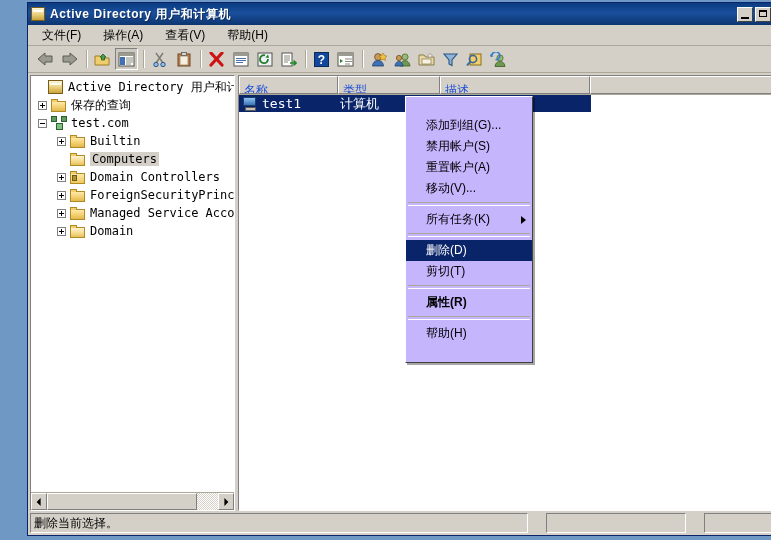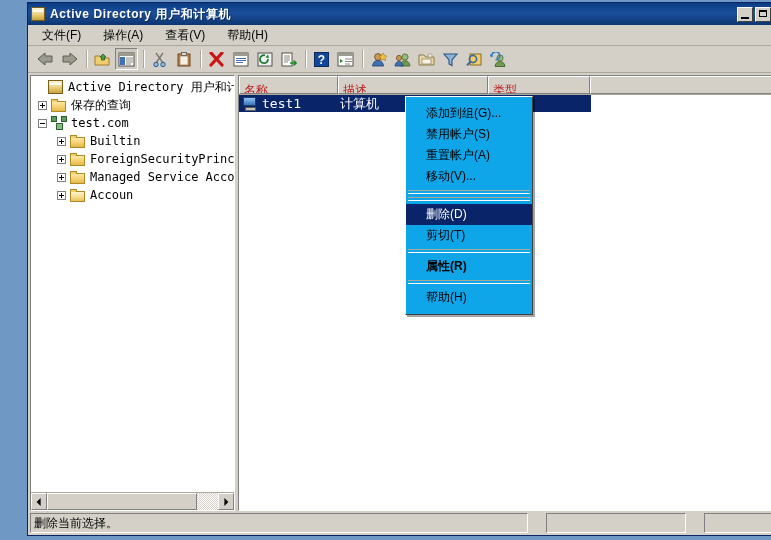--- a/index.html
+++ b/index.html
@@ -184,21 +184,21 @@
   .right-pane{flex:1;display:flex;flex-direction:column;min-width:0;}
   .lv-header{
     flex:0 0 18px;height:18px;display:flex;background:#d4d0c8;
     border-bottom:1px solid #aca899;
   }
   .lv-col{
     background:#d4d0c8;
     border:1px solid;
     border-color:#ffffff #808080 #808080 #ffffff;
     box-sizing:border-box;
-    font-size:12px;color:#b91c1c;
+    font-size:12px;color:#1d4ed8;
     padding:5px 0 0 4px;
     overflow:hidden;white-space:nowrap;
   }
   .lv-body{flex:1;background:#fff;position:relative;overflow:hidden;}
   .lv-row{
     display:flex;align-items:center;height:17px;
     width:352px;background:#0a246a;color:#ffffff;
   }
   .pc-icon{
     width:16px;height:14px;flex:0 0 16px;margin:0 4px 0 3px;position:relative;
@@ -211,25 +211,25 @@
   .pc-icon .base{
     position:absolute;left:3px;bottom:0;width:11px;height:4px;
     background:#c8c4bc;border:1px solid #5a5a5a;box-sizing:border-box;
   }
   .lv-cell{font-size:13px;white-space:nowrap;overflow:hidden;}
   .lv-cell.c-name{width:78px;font-family:"DejaVu Sans Mono","Liberation Mono",monospace;}
   .lv-cell.c-type{width:100px;}
   
   .ctxmenu{
     position:absolute;left:372px;top:97px;width:128px;
-    background:#0ea5e9;
+    background:#c4b5fd;
     border:1px solid;
     border-color:#ffffff #404040 #404040 #ffffff;
     box-shadow:2px 2px 0 rgba(0,0,0,.35);
-    padding:6px 0;box-sizing:border-box;
+    padding:18px 0;box-sizing:border-box;
     z-index:50;
   }
   .ctx-item{
     height:21px;line-height:21px;
     padding-left:20px;padding-right:14px;
     font-size:12px;color:#000;white-space:nowrap;position:relative;
   }
   .ctx-item.bold{font-weight:bold;}
   .ctx-item.hl{background:#0a246a;color:#ffffff;}
   .ctx-sep{height:2px;margin:3px 2px;border-top:1px solid #aca899;border-bottom:1px solid #ffffff;}
@@ -450,60 +450,74 @@
           <span class="tlabel">test.com</span>
         </div>
 
         <div class="trow">
           <span class="ind" style="width:22px"></span>
           <span class="plus p"></span>
           <span class="folder"></span>
           <span class="tlabel">Builtin</span>
         </div>
 
-
+        <div class="trow">
+          <span class="ind" style="width:22px"></span>
+          <span class="plus none"></span>
+          <span class="folder open"></span>
+          <span class="tlabel selected-inactive">Computers</span>
+        </div>
+
+        <div class="trow">
+          <span class="ind" style="width:22px"></span>
+          <span class="plus p"></span>
+          <span class="folder lock">
+              <i class="lk"></i>
+            </span>
+          <span class="tlabel">Domain Controllers</span>
+        </div>
 
         <div class="trow">
           <span class="ind" style="width:22px"></span>
           <span class="plus p"></span>
           <span class="folder"></span>
           <span class="tlabel">ForeignSecurityPrincip</span>
         </div>
 
         <div class="trow">
           <span class="ind" style="width:22px"></span>
           <span class="plus p"></span>
           <span class="folder"></span>
           <span class="tlabel">Managed Service Accoun</span>
         </div>
 
         <div class="trow">
           <span class="ind" style="width:22px"></span>
           <span class="plus p"></span>
           <span class="folder open"></span>
-          <span class="tlabel">Accoun</span>
+          <span class="tlabel">Domain</span>
         </div>
 
       </div>
 
       <div class="hscroll">
         <div class="sb-arrow sb-left"></div>
         <div class="sb-track">
           <div class="sb-thumb"></div>
         </div>
         <div class="sb-arrow sb-right"></div>
       </div>
     </div>
 
     <div class="pane right-pane">
 
       <div class="lv-header">
         <div class="lv-col" style="width:99px;flex:0 0 99px">名称</div>
+        <div class="lv-col" style="width:102px;flex:0 0 102px">类型</div>
         <div class="lv-col" style="width:150px;flex:0 0 150px">描述</div>
-        <div class="lv-col" style="width:102px;flex:0 0 102px">类型</div>
         <div class="lv-col" style="flex:1"></div>
       </div>
 
       <div class="lv-body">
         <div class="lv-row">
           <span class="pc-icon">
             <span class="scr"></span>
               <span class="base"></span>
           </span>
           <span class="lv-cell c-name">test1</span>
@@ -511,20 +525,24 @@
           <span class="lv-cell"></span>
         </div>
       </div>
 
       <div class="ctxmenu" style="left:166px;top:20px;">
         <div class="ctx-item">添加到组(G)...</div>
         <div class="ctx-item">禁用帐户(S)</div>
         <div class="ctx-item">重置帐户(A)</div>
         <div class="ctx-item">移动(V)...</div>
         <div class="ctx-sep"></div>
+        <div class="ctx-item">
+          <span>所有任务(K)</span>
+          <span class="ctx-arrow"></span>
+        </div>
         <div class="ctx-sep"></div>
         <div class="ctx-item hl">删除(D)</div>
         <div class="ctx-item">剪切(T)</div>
         <div class="ctx-sep"></div>
         <div class="ctx-item bold">属性(R)</div>
         <div class="ctx-sep"></div>
         <div class="ctx-item">帮助(H)</div>
       </div>
 
     </div>

